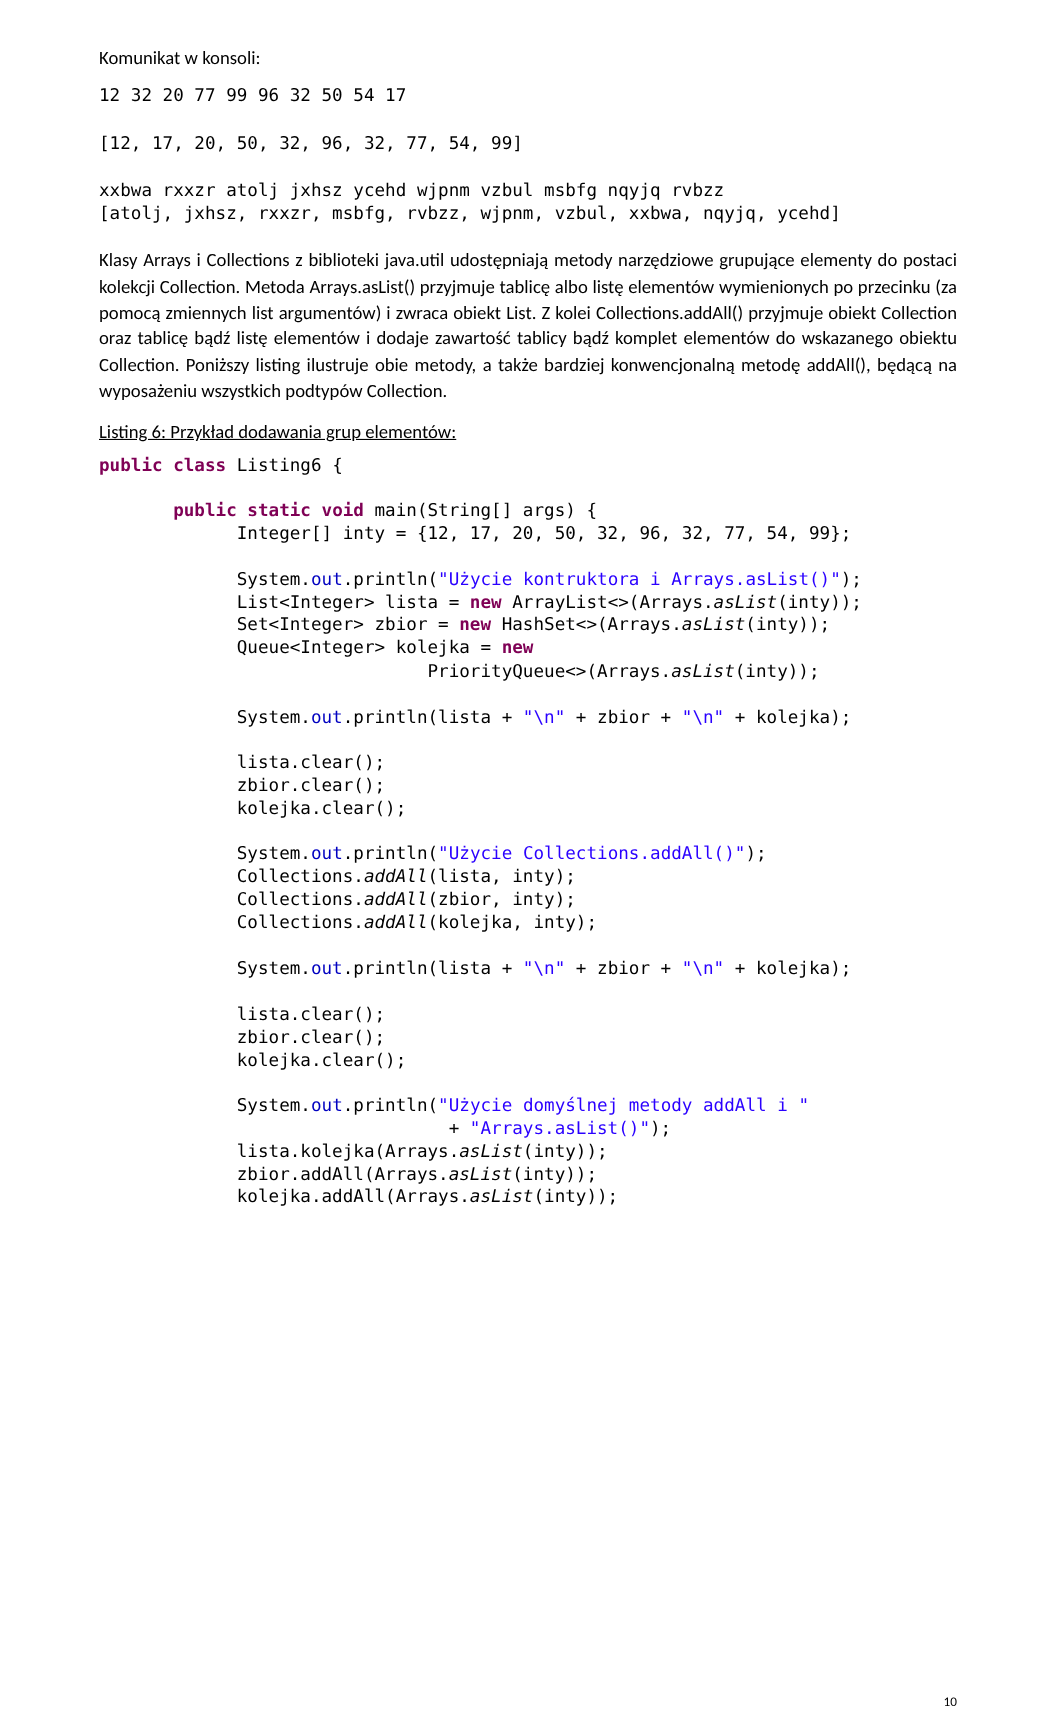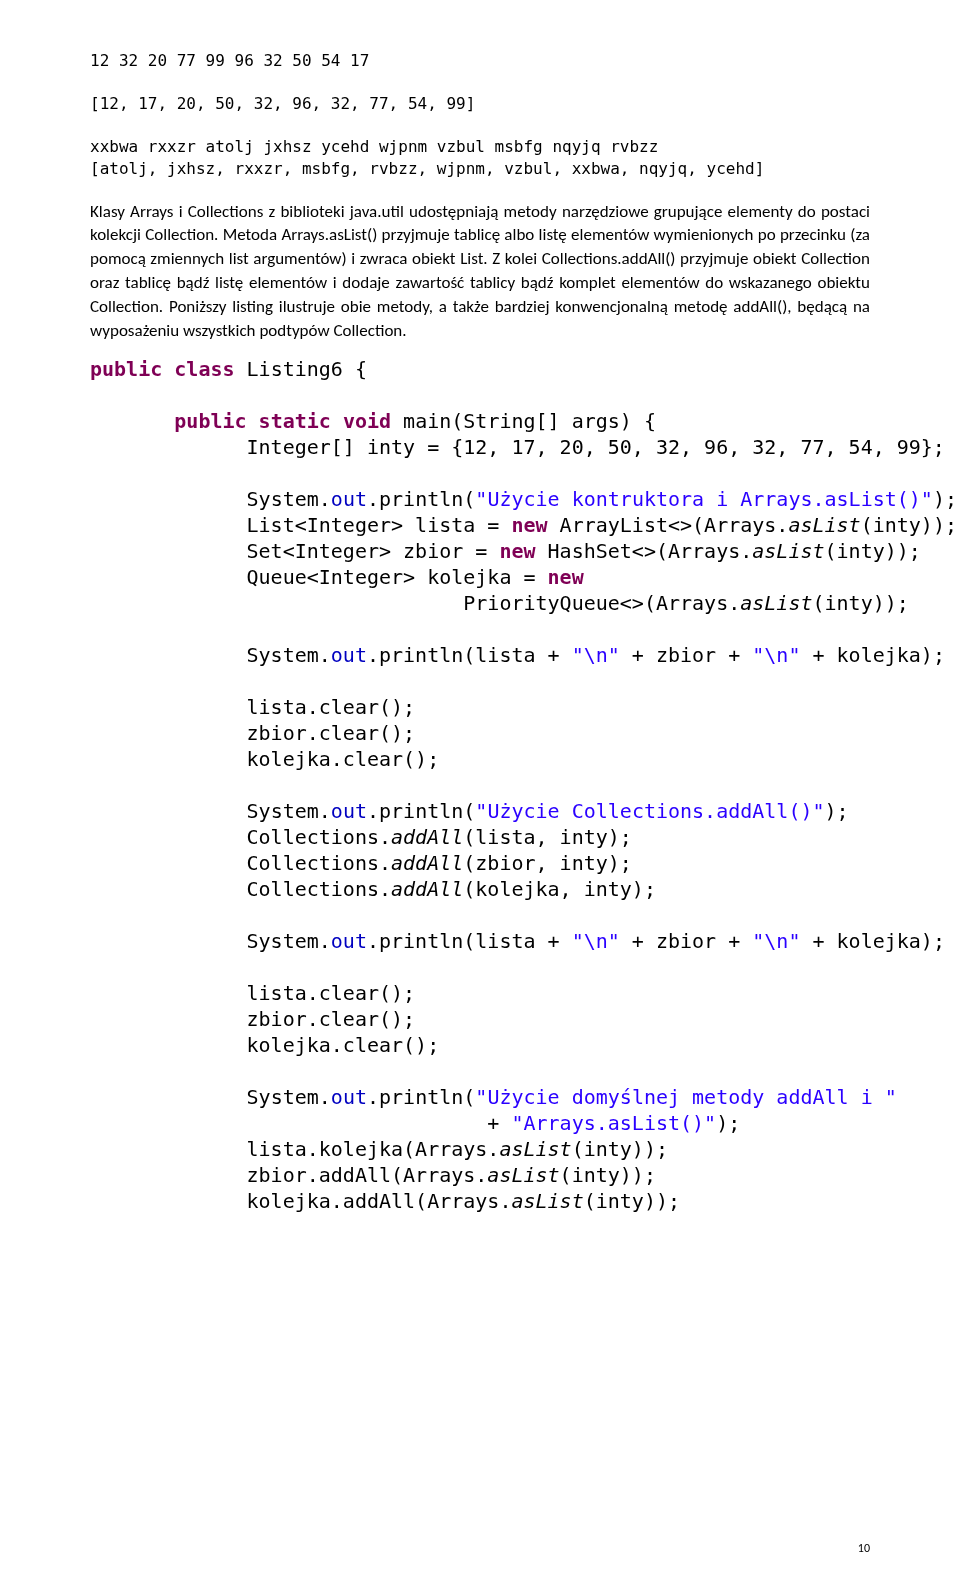--- a/index.html
+++ b/index.html
@@ -38,51 +38,53 @@
     text-align: justify;
     margin: 16px 0 14px 0;
   }
   .listing-label {
     font-size: 17px;
     text-decoration: underline;
     margin: 0 0 10px 0;
   }
   .code {
     font-family: Consolas, monospace;
-    font-size: 20px;
+    font-size: 16px;
     white-space: pre;
     line-height: 1.3;
   }
   .kw { color: #7f0055; font-weight: bold; }
   .str { color: #2a00ff; }
   .field { color: #0000c0; }
   .stat { font-style: italic; }
   .pagenum {
     position: absolute;
     bottom: 20px;
     right: 90px;
     font-size: 12px;
   }
 </style>
 </head>
 <body>
 
 <div class="page">
 
+  <div class="text">Komunikat w konsoli:</div>
 
   <div class="console-block"><span>12 32 20 77 99 96 32 50 54 17</span>
 <span></span>
 <span>[12, 17, 20, 50, 32, 96, 32, 77, 54, 99]</span>
 <span></span>
 <span>xxbwa rxxzr atolj jxhsz ycehd wjpnm vzbul msbfg nqyjq rvbzz</span>
 <span>[atolj, jxhsz, rxxzr, msbfg, rvbzz, wjpnm, vzbul, xxbwa, nqyjq, ycehd]</span></div>
 
 
   <div class="para">Klasy Arrays i Collections z biblioteki  java.util udostępniają metody narzędziowe grupujące elementy do postaci kolekcji Collection. Metoda Arrays.asList() przyjmuje tablicę albo listę elementów wymienionych po przecinku (za pomocą zmiennych list argumentów) i zwraca obiekt List. Z kolei Collections.addAll() przyjmuje obiekt Collection oraz tablicę bądź listę elementów i dodaje zawartość tablicy bądź komplet elementów do wskazanego obiektu Collection. Poniższy listing ilustruje obie metody, a także bardziej konwencjonalną metodę addAll(), będącą na wyposażeniu wszystkich podtypów Collection.</div>
 
+  <div class="listing-label">Listing 6: Przykład dodawania grup elementów:</div>
 
   <div class="code"><span class="kw">public</span> <span class="kw">class</span> <span>Listing6</span> {
 
 <span>       </span><span class="kw">public</span> <span class="kw">static</span> <span class="kw">void</span><span> main(String[] args) {</span>
 <span>             Integer[] inty = {12, 17, 20, 50, 32, 96, 32, 77, 54, 99};</span>
 
 <span>             </span><span>System.</span><span class="field">out</span><span>.println(</span><span class="str">"Użycie kontruktora i Arrays.asList()"</span><span>);</span>
 <span>             List&lt;Integer&gt; lista = </span><span class="kw">new</span><span> ArrayList&lt;&gt;(Arrays.</span><span class="stat">asList</span><span>(inty));</span>
 <span>             Set&lt;Integer&gt; zbior = </span><span class="kw">new</span><span> HashSet&lt;&gt;(Arrays.</span><span class="stat">asList</span><span>(inty));</span>
 <span>             Queue&lt;Integer&gt; kolejka = </span><span class="kw">new</span>

